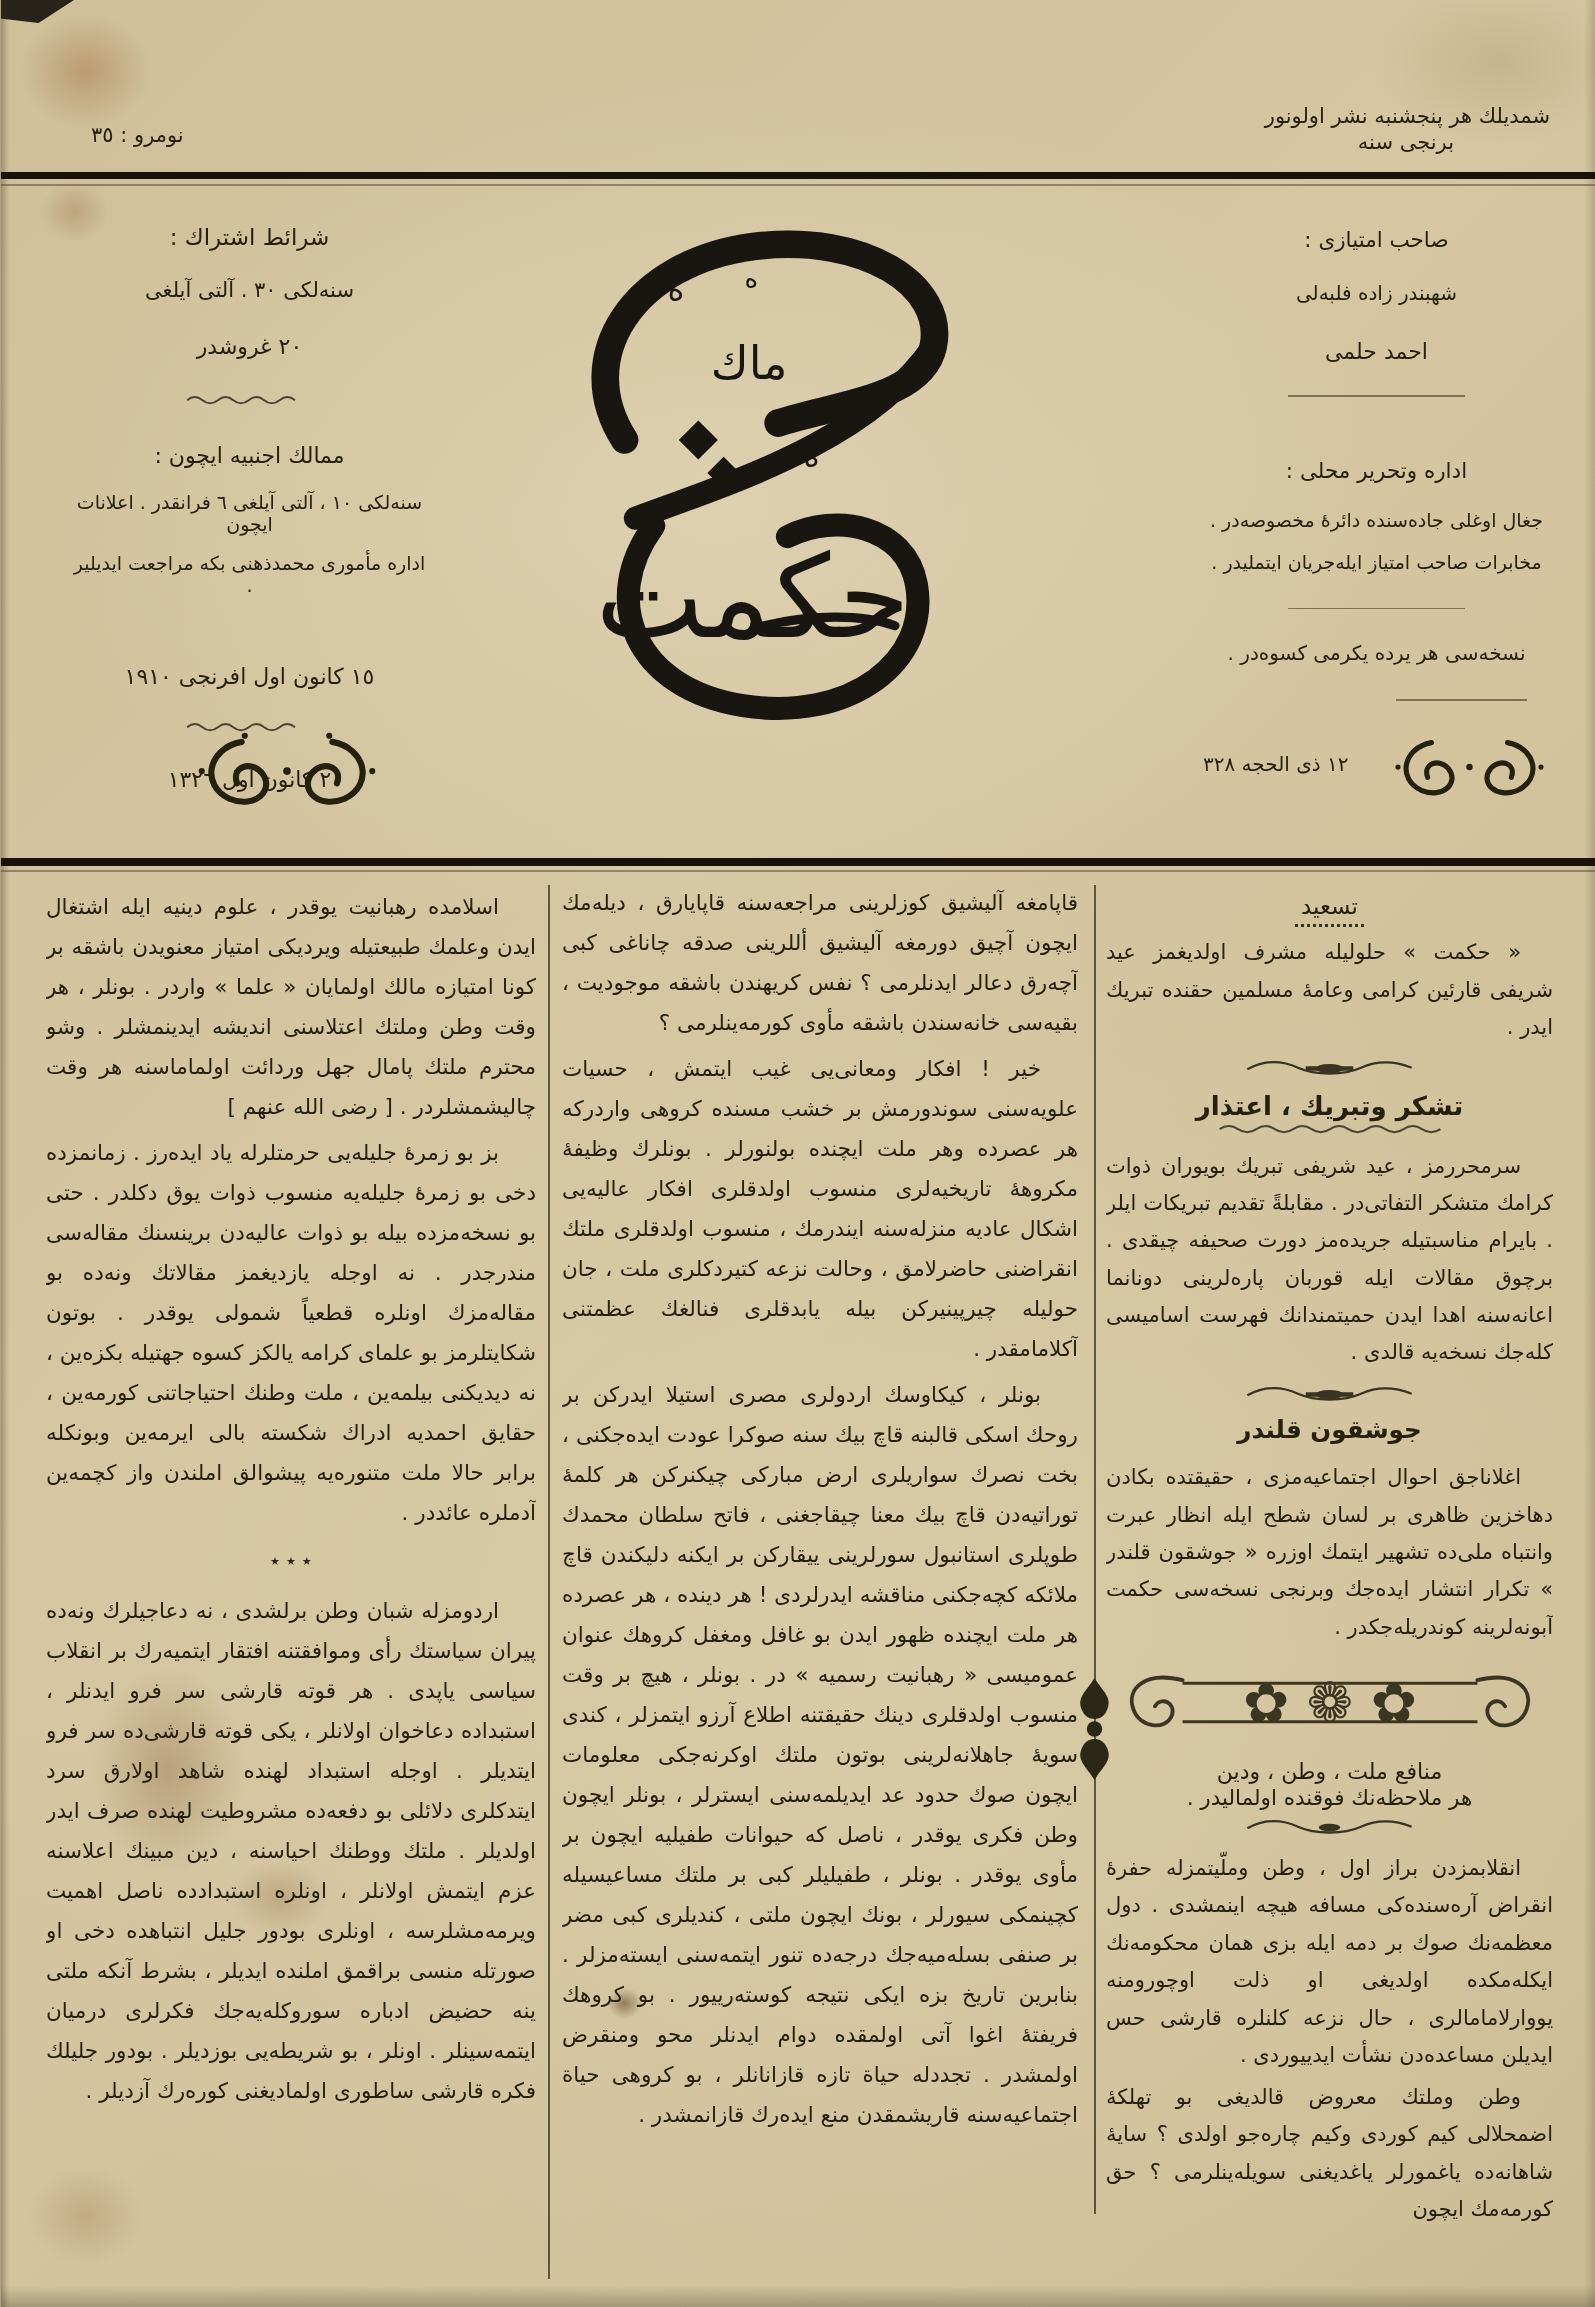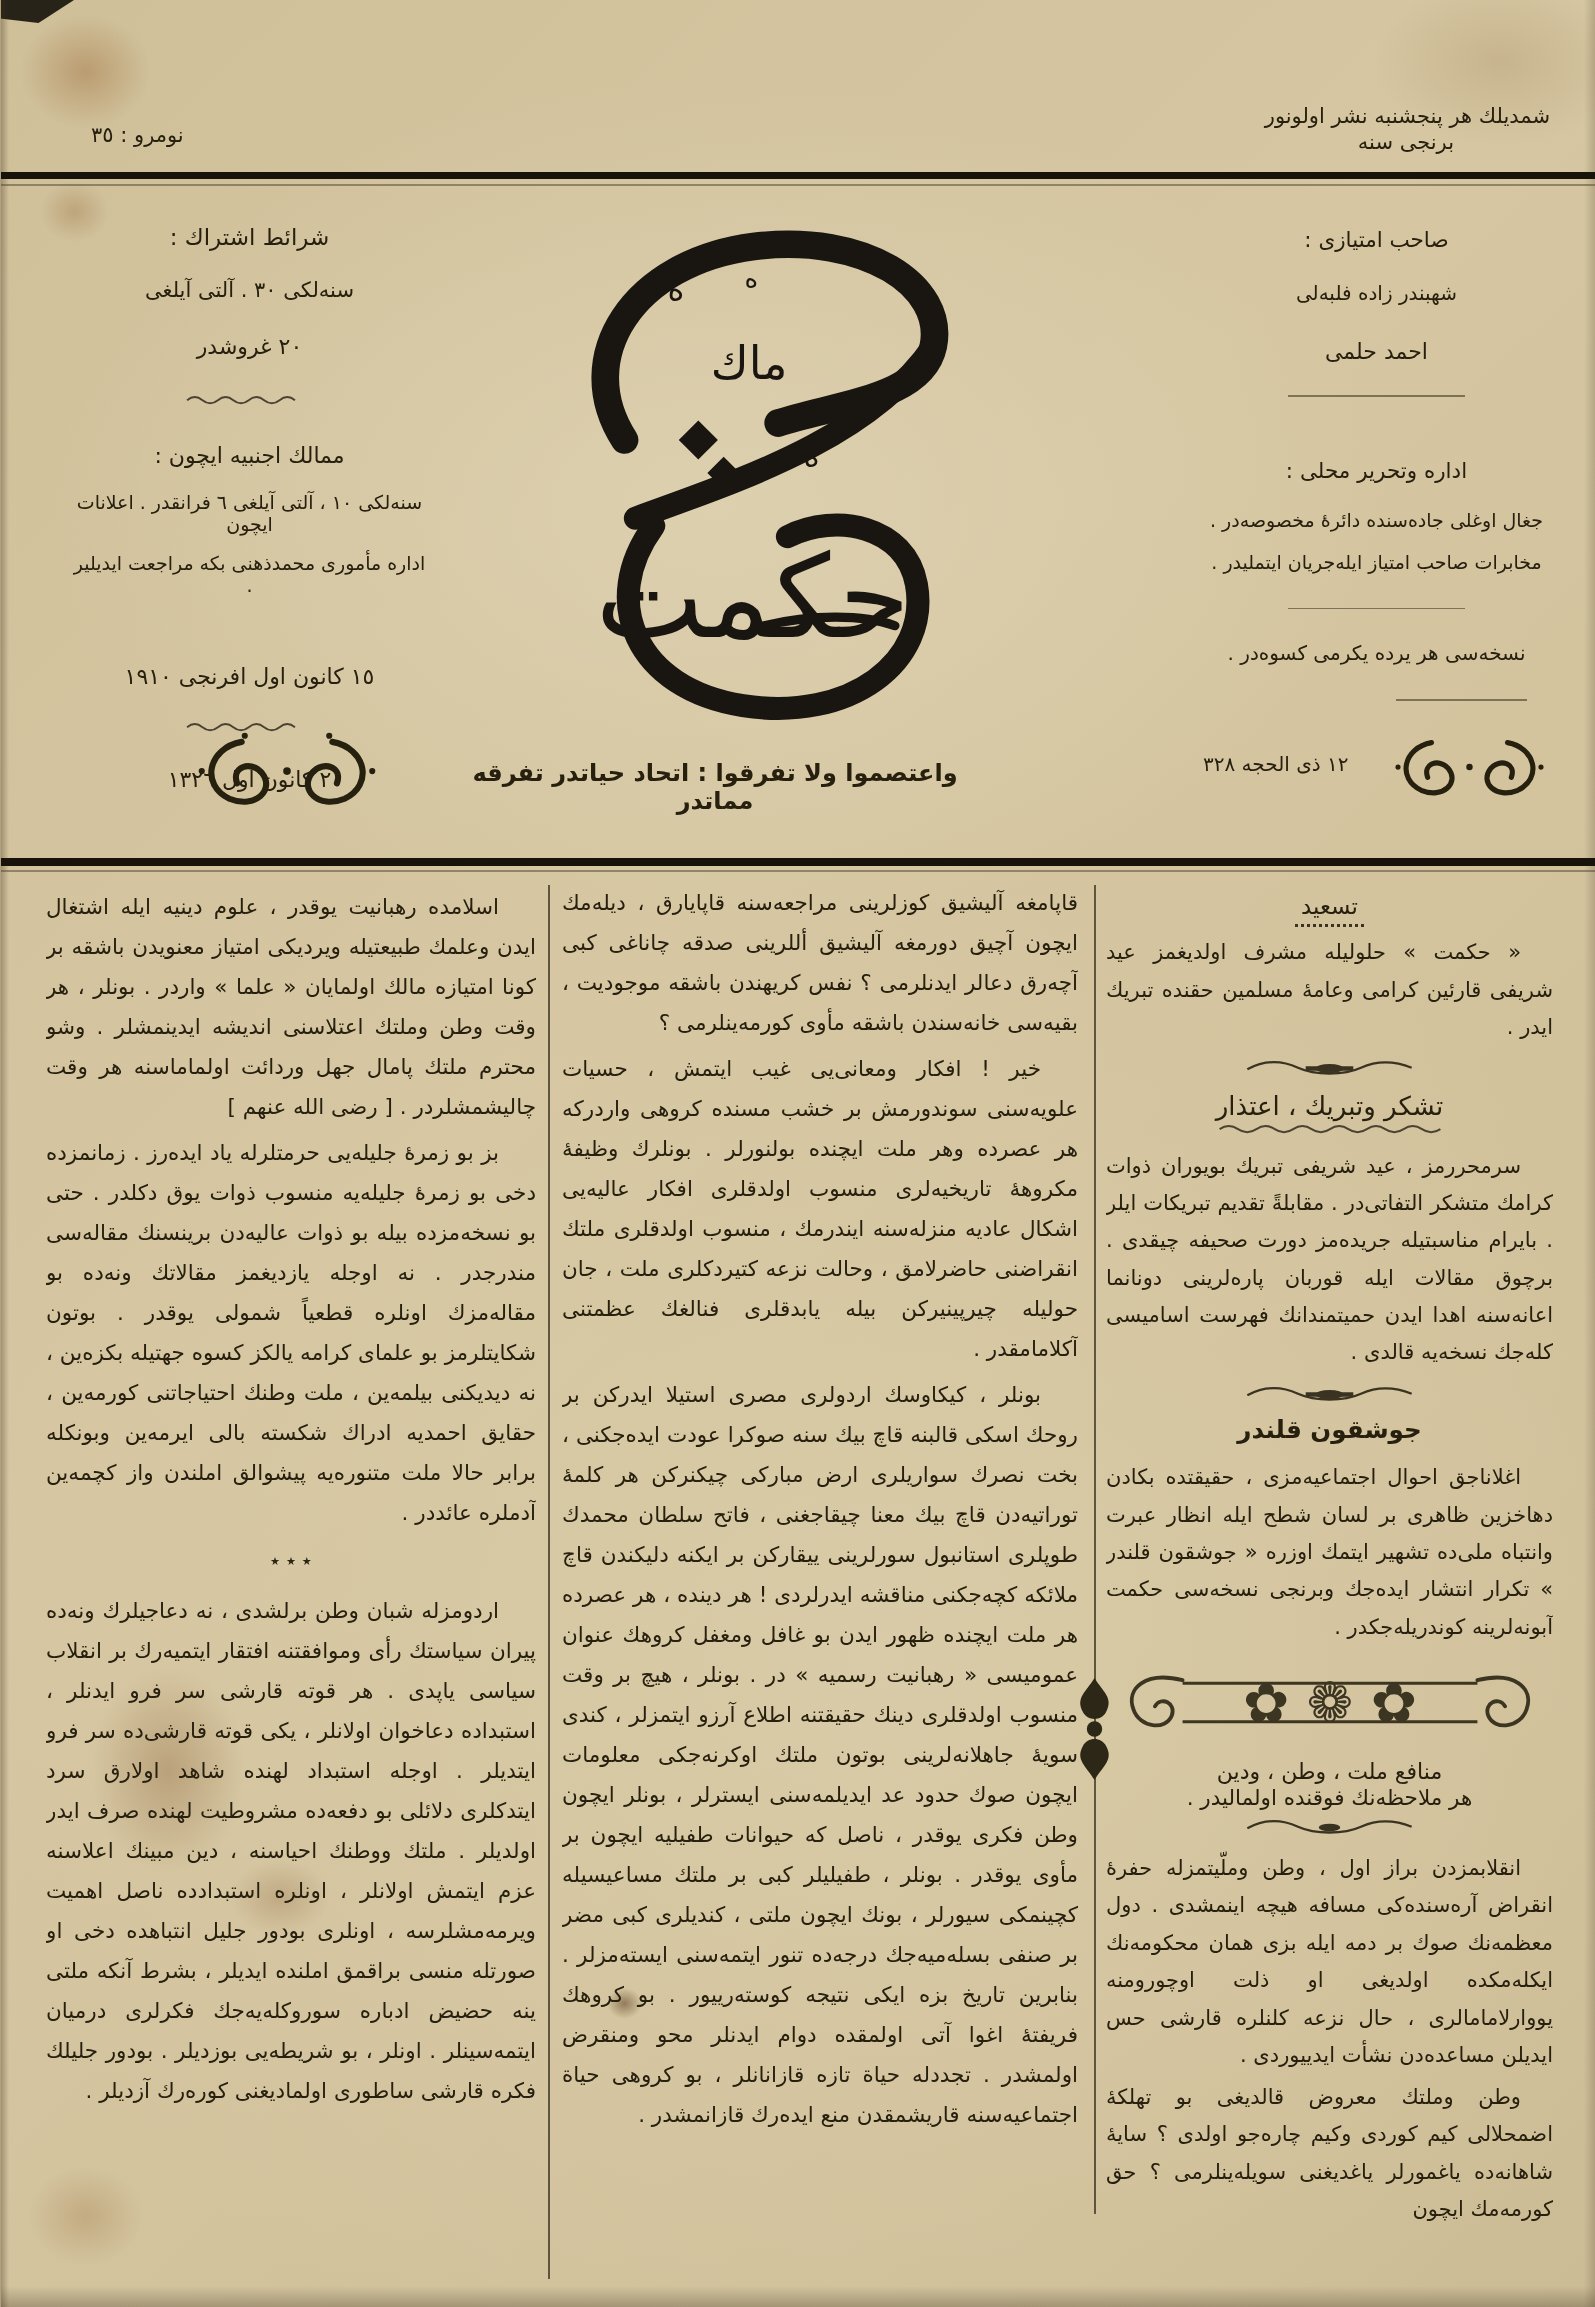--- a/index.html
+++ b/index.html
@@ -49,21 +49,21 @@
   .col{position:absolute;overflow:hidden}
   #col-left{left:46px;top:887px;width:490px;height:1410px}
   #col-middle{left:562px;top:883px;width:516px;height:1417px}
   #col-right{left:1106px;top:890px;width:447px;height:1412px}
   .bt{font-size:21.5px;line-height:1.86;text-align:justify;text-indent:37px;margin-bottom:6.1px}
   .noindent{text-indent:0}
   .bt-sm{font-size:21px;line-height:1.78;text-align:justify;text-indent:32px;margin-bottom:4.6px}
   .h-center{text-align:center}
   .h1r{font-size:23px;margin:3.1px 0 15.4px}
   .h1r span{border-bottom:3.1px dotted #3a3322;padding:0 6.1px 4.6px}
-  .h2r{font-size:26px;margin:12.3px 0 1.5px;font-weight:normal}
+  .h2r{font-size:26px;margin:12.3px 0 1.5px;font-weight:bold}
   .h3r{font-size:24.6px;margin:10.8px 0 15.4px;font-weight:bold}
   .h4a{font-size:22px;margin:6.1px 0 1.5px}
   .h4b{font-size:21.5px;margin:0 0 3.1px}
   .orn{display:block;margin:10.8px auto}
   .asterism{text-align:center;font-size:18.4px;letter-spacing:7.7px;margin:17px 0 20px;color:#2c2514}
 
   .fleuron-side{position:absolute;left:1072px;top:1675px}
 </style>
 </head>
 <body>
@@ -160,21 +160,20 @@
     </g>
     <g font-family="DejaVu Sans, sans-serif" fill="#191510">
       <text x="330" y="238" font-size="60">ماك</text>
       <text x="196" y="136" font-size="42">ه</text>
       <text x="372" y="352" font-size="40">ه</text>
       <text x="292" y="120" font-size="34">ه</text>
       <text x="285" y="575" font-size="150" text-anchor="middle">حكمت</text>
     </g>
   </svg>
 
-  <div id="motto">واعتصموا ولا تفرقوا : اتحاد حياتدر تفرقه مماتدر</div>
 
   <div class="rule" style="top:858px;height:7.7px"></div>
   <div class="rule-echo" style="top:870px;height:2.3px"></div>
 
   <div class="vline" style="left:548px;top:885px;height:1394px"></div>
   <div class="vline" style="left:1094px;top:885px;height:1329px"></div>
 
   <svg class="fleuron-side" width="45" height="108" viewBox="0 0 58 140">
     <g fill="#2c2716">
       <path d="M29 4 C 40 22, 54 30, 44 48 C 38 60, 20 60, 14 48 C 4 30, 18 22, 29 4 Z"></path>

